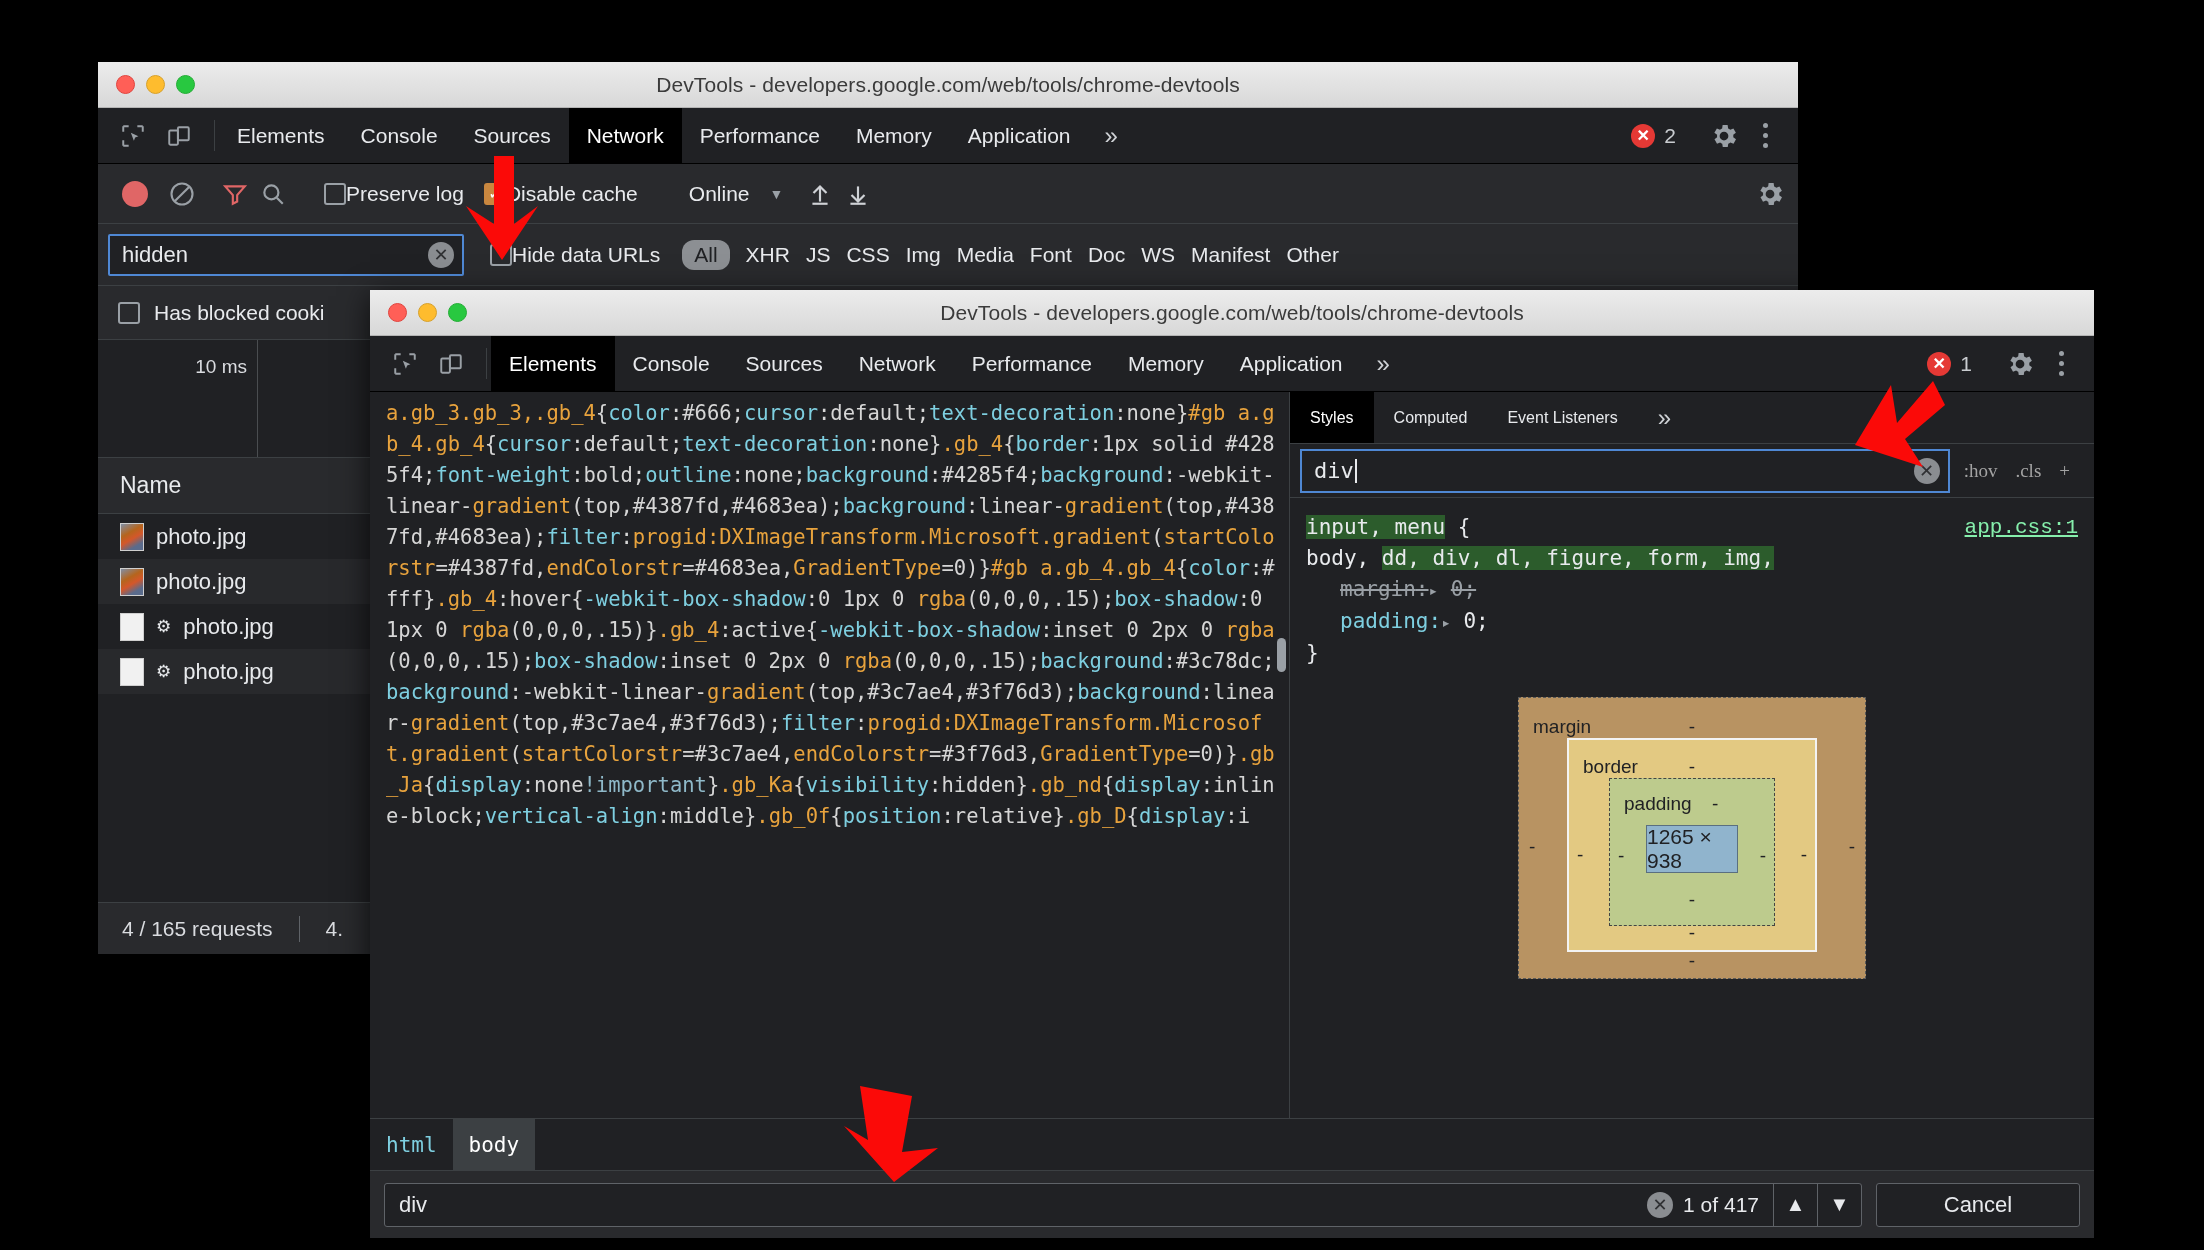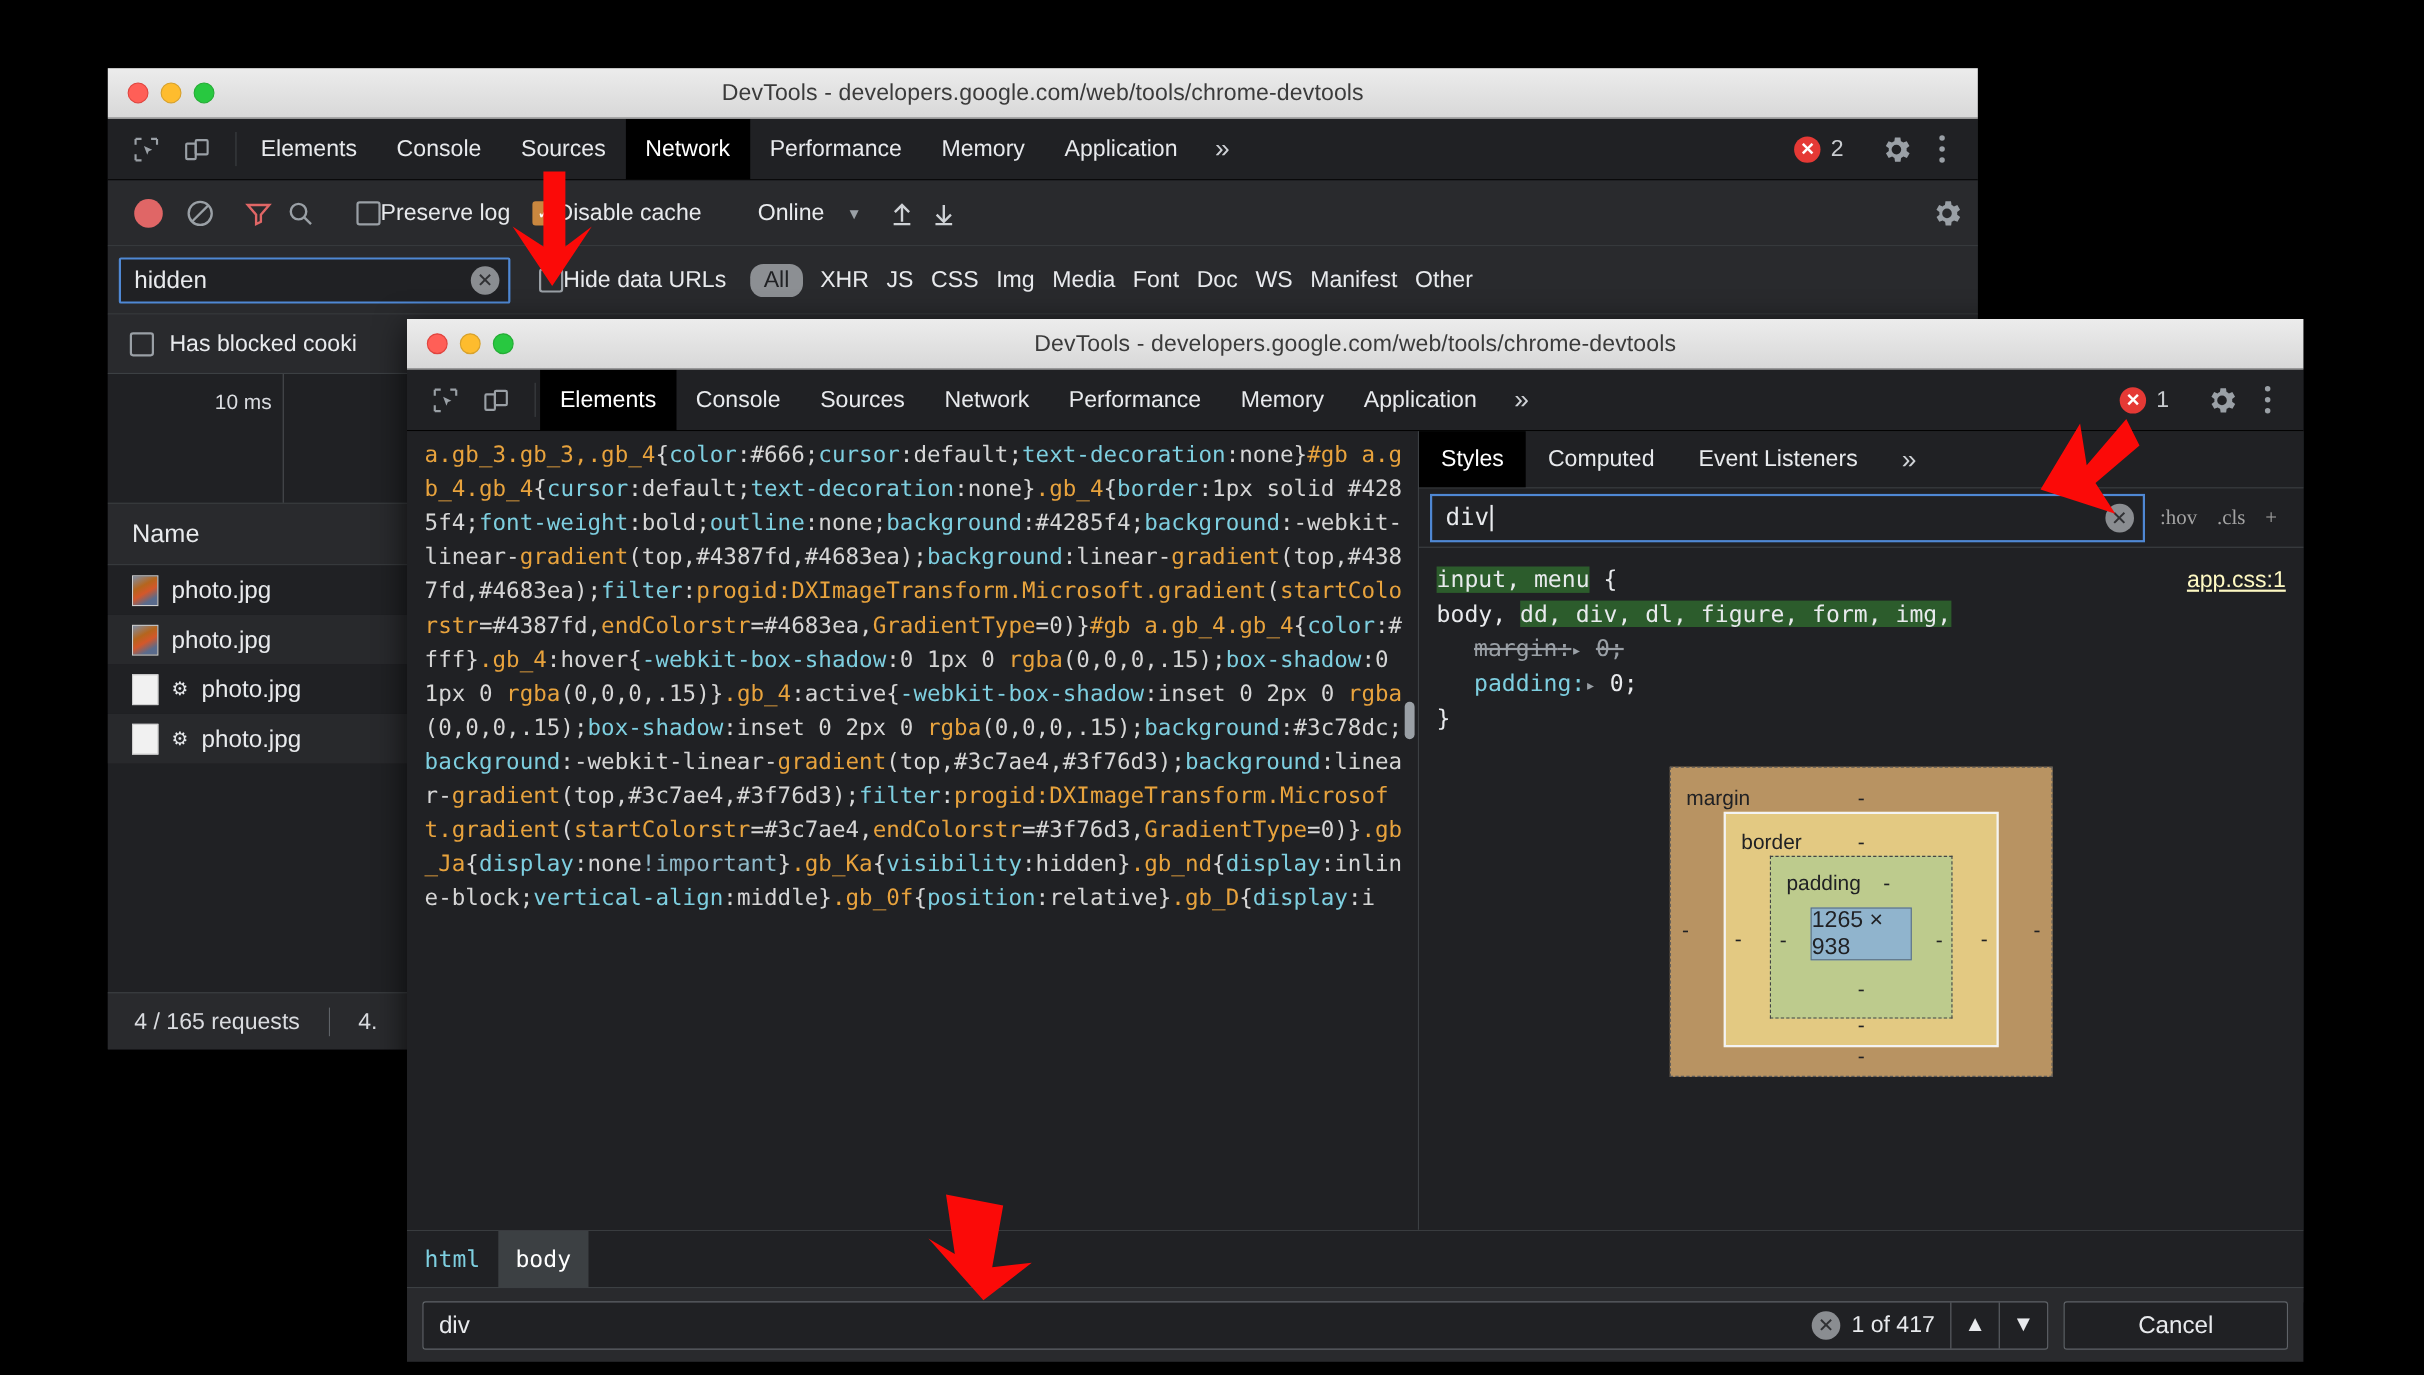--- a/index.html
+++ b/index.html
@@ -151,21 +151,21 @@
   .c-imp  { color: #8fb9c9; }
   .scrollthumb {
     position: absolute; right: 3px; top: 246px; width: 9px; height: 34px;
     background: #9aa0a6; border-radius: 5px;
   }
   .style-pane { flex: 1; background: #202124; display: flex; flex-direction: column; }
   .style-tabs {
     height: 52px; display: flex; align-items: stretch;
     border-bottom: 1px solid #3c4043; background: #202124;
   }
-  .stab { display:flex; align-items:center; padding: 0 20px; font-size: 21px; color:#e8eaed; }
+  .stab { display:flex; align-items:center; padding: 0 20px; font-size: 16px; color:#e8eaed; }
   .stab.active { background: #000; color: #fff; }
   .stab.more { font-size: 24px; color: #cfd2d6; }
   .style-filterrow {
     height: 54px; display: flex; align-items: center; padding: 4px 10px;
     border-bottom: 1px solid #3c4043; gap: 0;
   }
   .sfilter {
     position: relative; flex: 1; height: 44px; background: #202124;
     border: 2px solid #4f88d4; display: flex; align-items: center; padding: 0 42px 0 12px;
   }
@@ -175,22 +175,22 @@
   .caretbar { display:inline-block; width:2px; height:24px; background:#e8eaed; margin-left:1px; vertical-align:middle;}
   .hovcls { display: flex; align-items: center; gap: 18px; padding: 0 14px; }
   .hovcls span { font-family: Liberation Serif, serif; font-size: 19px; color: #a3a3a3; }
   .plus { font-size: 30px; color: #e8eaed; line-height: 1; }
   .rulebox {
     padding: 14px 16px 0 16px; font-family: "DejaVu Sans Mono", monospace;
     font-size: 21px; line-height: 31px; color: #e8eaed; position: relative;
   }
   .hl { background: #2c5c2c; }
   .src {
-    position: absolute; right: 16px; top: 14px; font-family: Liberation Sans, sans-serif;
-    font-size: 21px; color: #fef9c3; text-decoration: underline;
+    position: absolute; right: 16px; top: 14px; font-family: Liberation Mono, monospace;
+    font-size: 21px; color: #86efac; text-decoration: underline;
   }
   .rprop { color: #7ecfe0; }
   .rstruck { color: #9aa0a6; text-decoration: line-through; }
   .rnum { color: #e8eaed; }
   .rtri { color: #9aa0a6; font-size: 16px; }
   .indent { padding-left: 34px; }
 
   
   .boxmodel { margin: 28px auto 0; width: 348px; position: relative; }
   .bm-margin {

